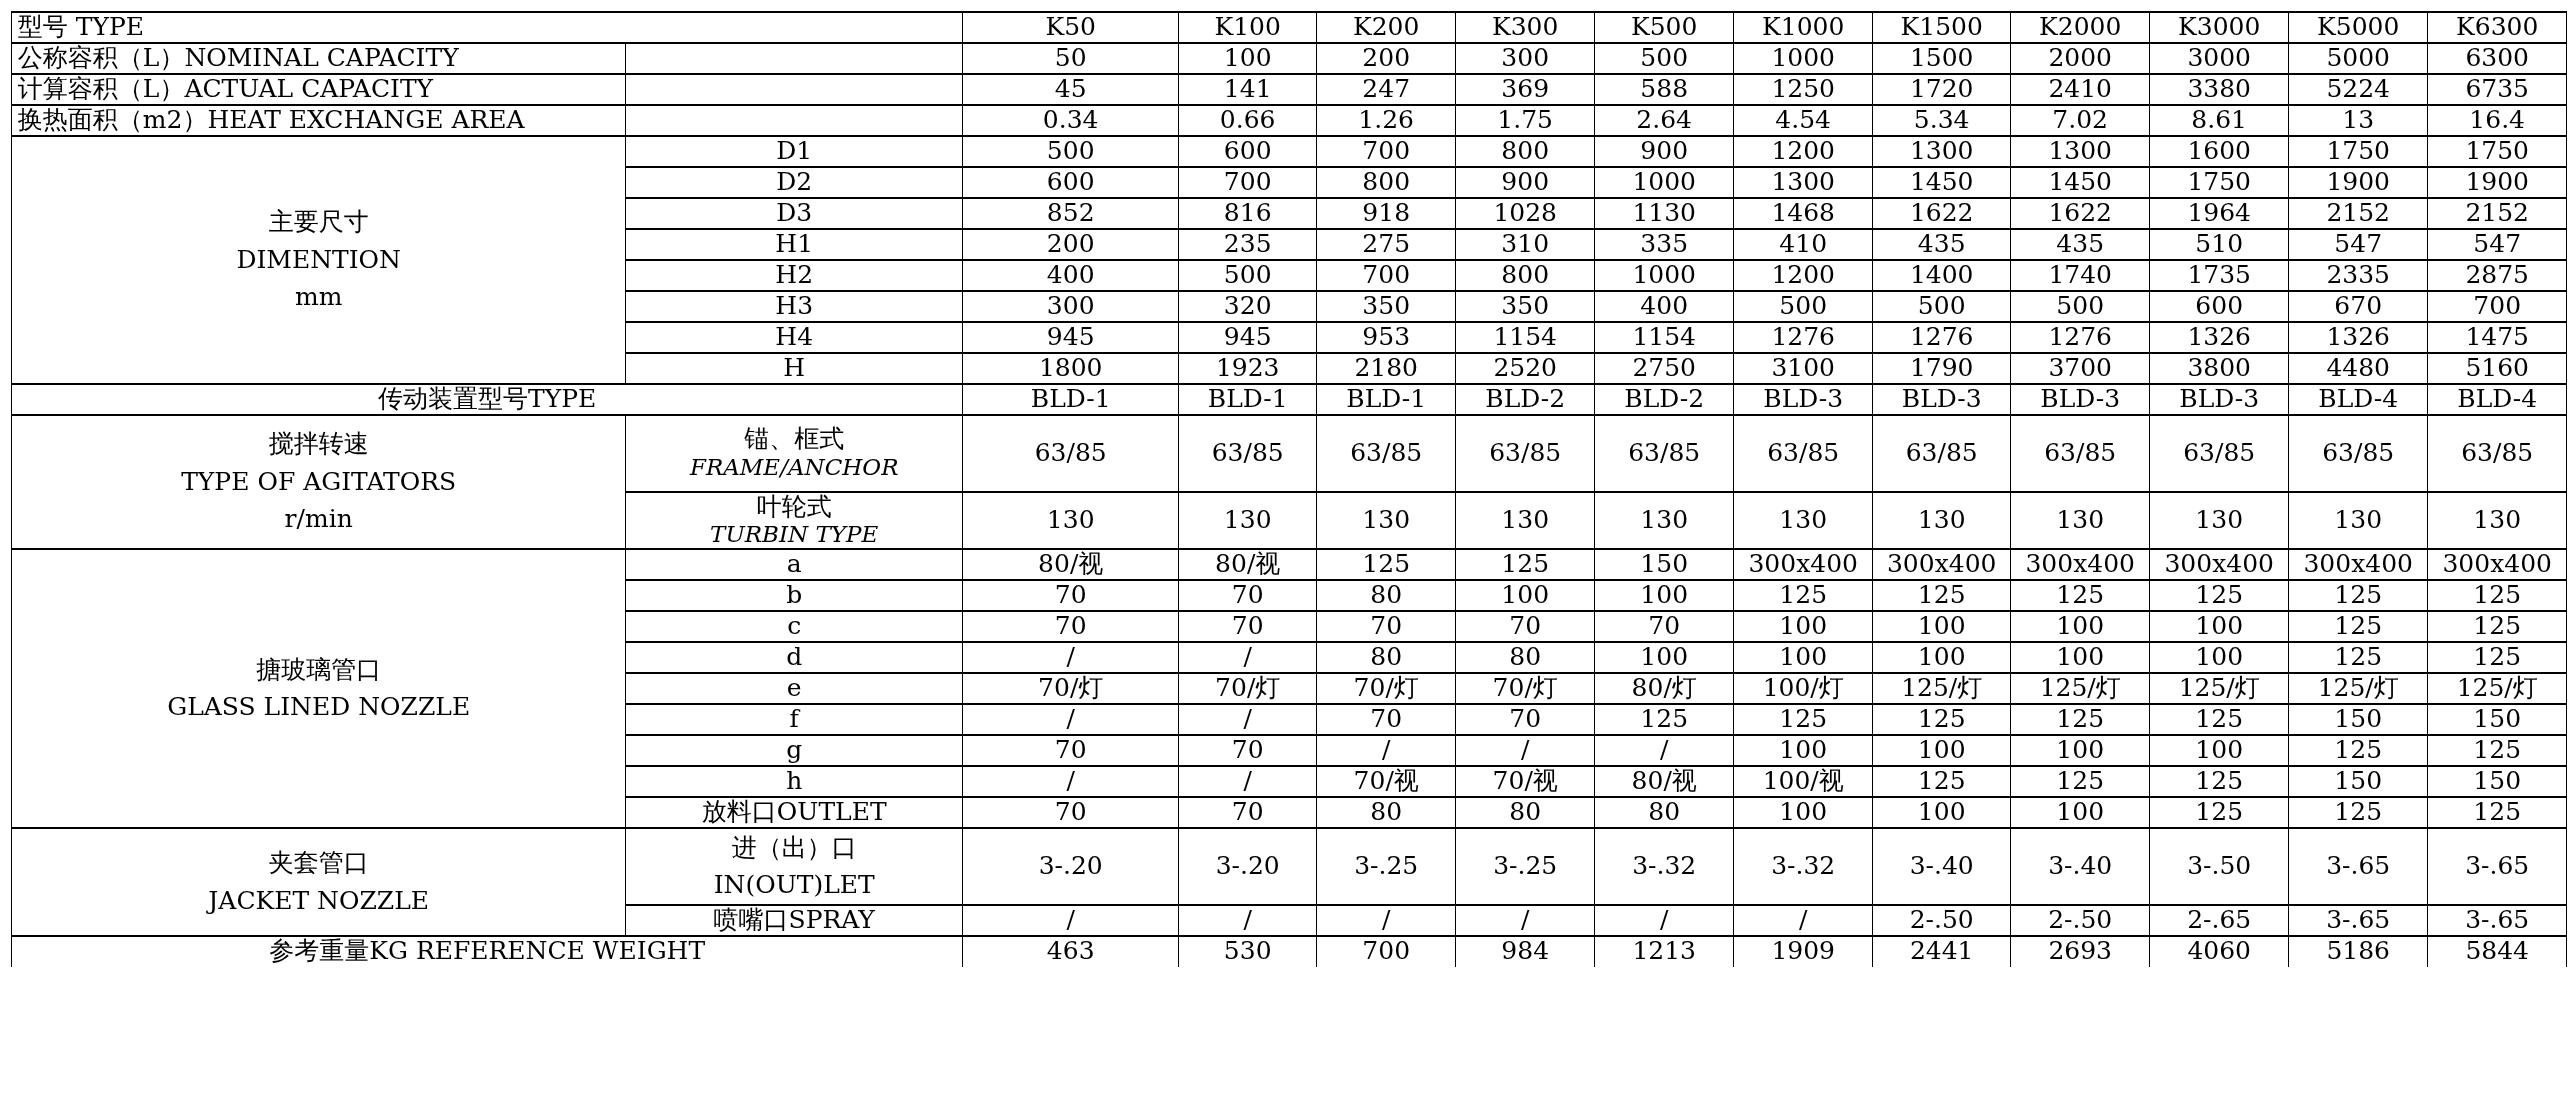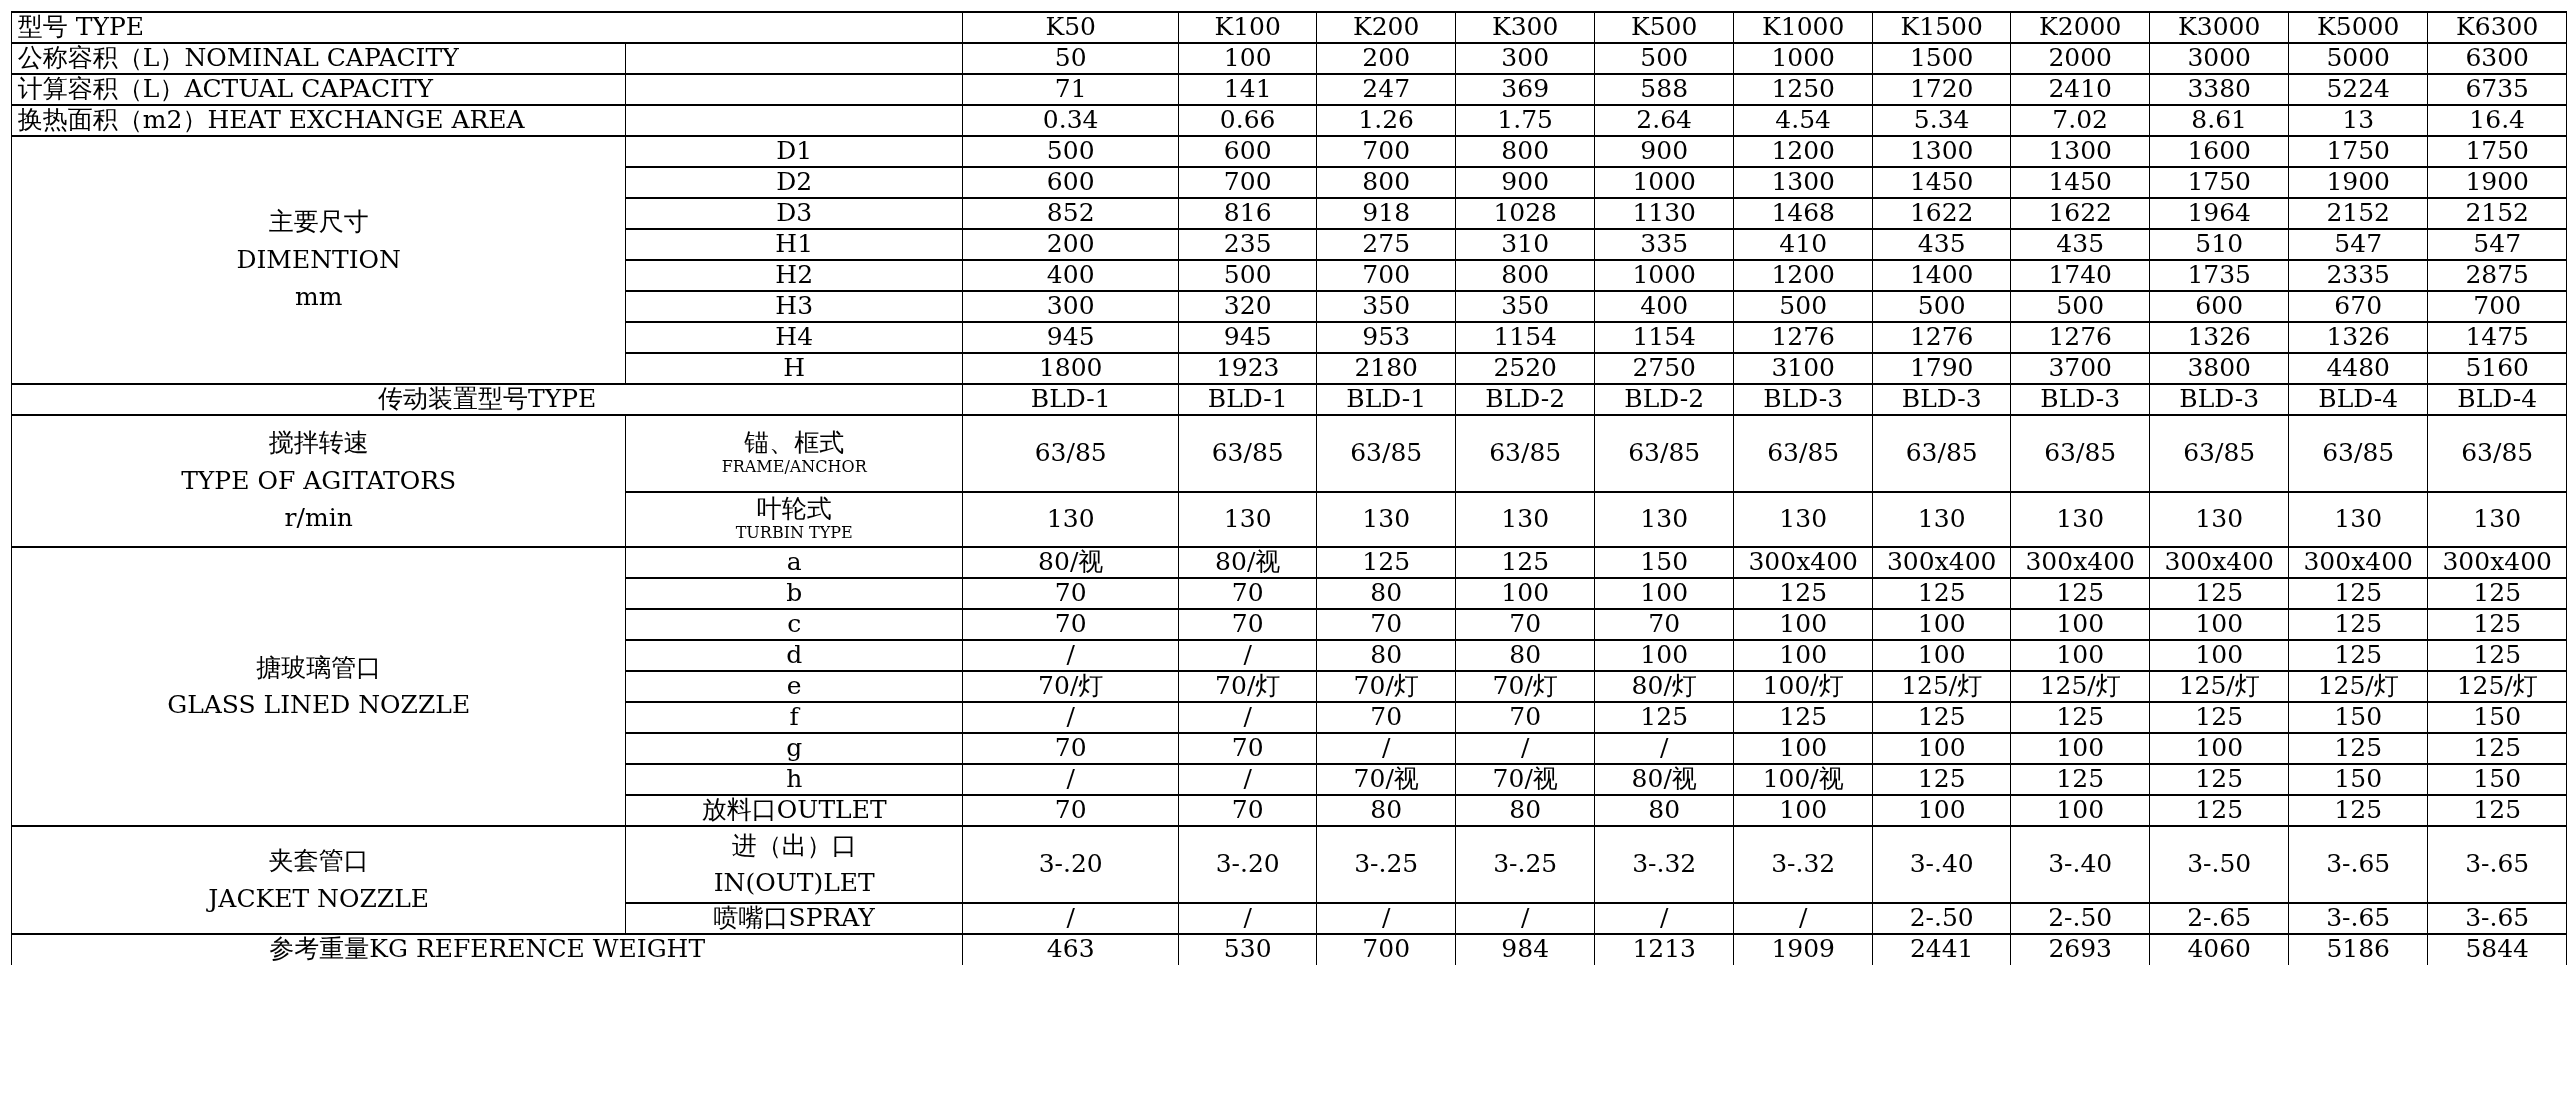--- a/index.html
+++ b/index.html
@@ -7,21 +7,21 @@
          font-family:"DejaVu Serif","Liberation Serif",serif; color:#000; }
   table.spec { position:absolute; left:11.2px; top:10.5px; border-collapse:collapse;
                table-layout:fixed; width:2554px; }
   table.spec td { border-left:1.4px solid #000; border-right:1.4px solid #000;
                   border-top:2.8px solid #000; border-bottom:2.8px solid #000;
                   padding:0; text-align:center; vertical-align:middle;
                   font-size:25px; line-height:1.15; white-space:nowrap; overflow:hidden; }
   table.spec tr:last-child td { border-bottom:none; }
   .lbl-left { text-align:left !important; padding-left:5.6px !important;margin-left:25px; }
   .stack div { line-height:1.5; }
-  .small { font-size:16px; }
+  .small { font-size:23px;font-style:italic; }
   .r96 { height:77px; }
   .r100 { height:55px; }
   .r48 { height:31px; }
 </style>
 </head>
 <body>
 
 <table class="spec">
   <colgroup>
     <col style="width:614px">
@@ -64,21 +64,21 @@
         <td>1000</td>
         <td>1500</td>
         <td>2000</td>
         <td>3000</td>
         <td>5000</td>
         <td>6300</td>
       </tr>
       <tr class="r48">
         <td class="lbl-left">计算容积（L）ACTUAL  CAPACITY</td>
         <td></td>
-        <td>71</td>
+        <td>45</td>
         <td>141</td>
         <td>247</td>
         <td>369</td>
         <td>588</td>
         <td>1250</td>
         <td>1720</td>
         <td>2410</td>
         <td>3380</td>
         <td>5224</td>
         <td>6735</td>

